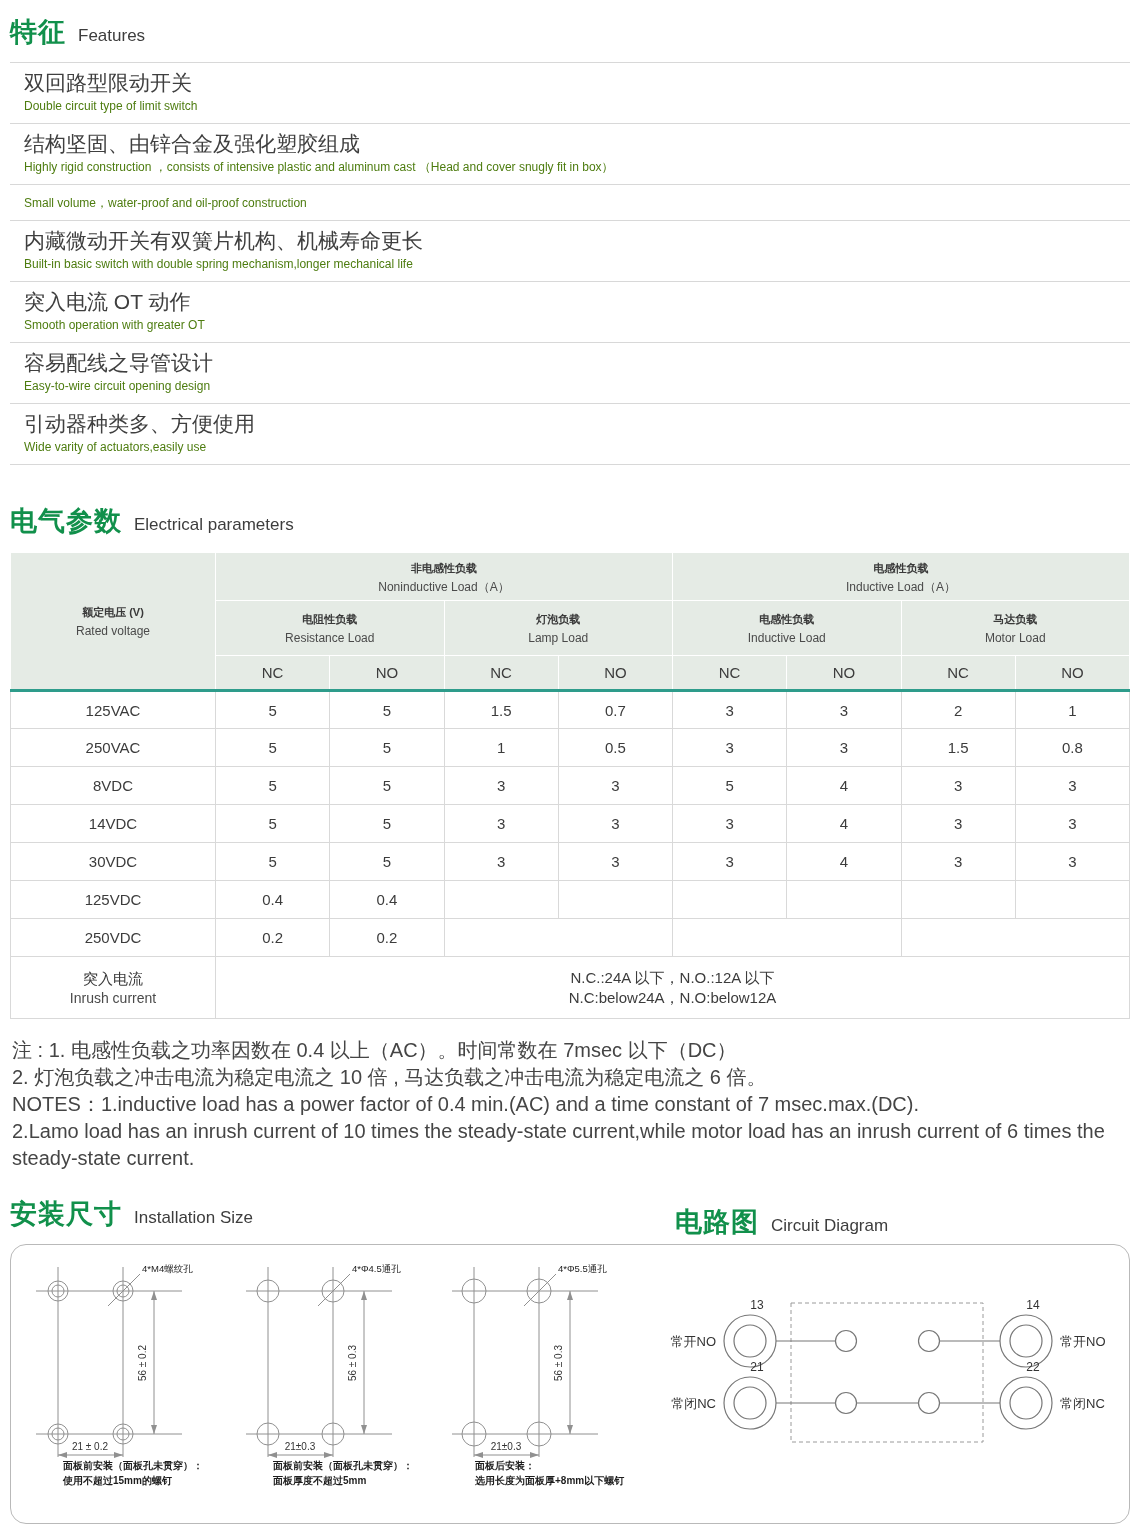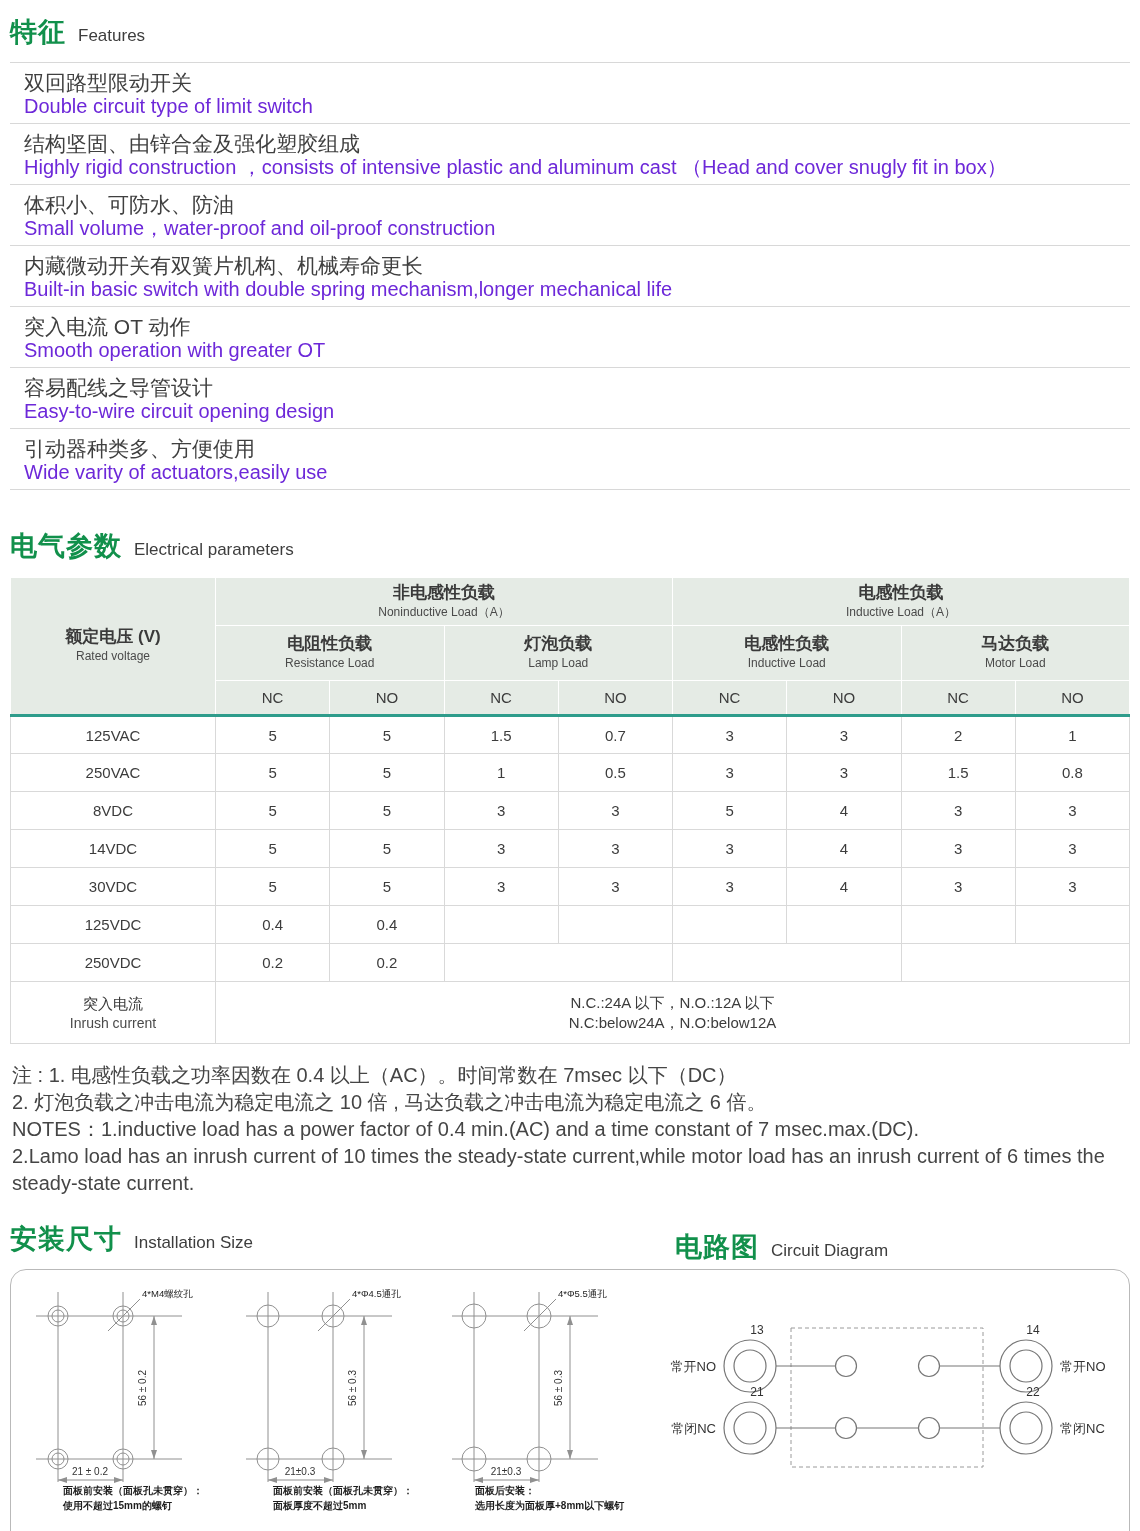--- a/index.html
+++ b/index.html
@@ -9,27 +9,27 @@
   }
   
   .sec-title{display:flex;align-items:baseline;margin:0 10px;}
   .sec-title .zh{font-size:27px;font-weight:bold;color:#11904B;letter-spacing:1px;}
   .sec-title .en{font-size:17px;color:#3d3d3d;margin-left:12px;}
   
   .features{margin-top:14px;}
   .feature-list{margin:12px 10px 0 10px;border-top:1px solid #d8d8d8;}
   .feature-item{border-bottom:1px solid #d8d8d8;padding:7px 14px 6px 14px;}
   .feature-item .zh{font-size:21px;line-height:25px;color:#3f3f3f;}
-  .feature-item .en{font-size:20px;line-height:22px;color:#6d28d9;}
+  .feature-item .en{font-size:12px;line-height:22px;color:#4d7c0f;}
   
   .electrical-title{margin-top:38px;text-align:right;}
   table.params{border-collapse:collapse;table-layout:fixed;width:1120px;margin:13px 10px 0 10px;}
   table.params td{text-align:center;vertical-align:middle;font-size:15px;color:#3c3c3c;padding:0;}
   .hd{background:#E5EBE5;border:1px solid #ffffff;}
-  .hd .zh{font-size:17px;font-weight:600;color:#3a3a3a;line-height:20px;}
+  .hd .zh{font-size:11px;font-weight:600;color:#3a3a3a;line-height:20px;}
   .hd .en{font-size:12px;font-weight:400;color:#4a4a4a;line-height:18px;}
   .hd-last{border-bottom:3px solid #2E9C8B !important;}
   tbody td{border:1px solid #d9d9d9;background:#fff;}
   .row-h{height:38px;}
   .inrush-label .zh{font-size:15px;line-height:20px;color:#3a3a3a;}
   .inrush-label .en{font-size:14px;line-height:18px;color:#4a4a4a;}
   .inrush-val{font-size:14.5px;line-height:20px;color:#3c3c3c;}
   
   .notes{margin:18px 10px 0 12px;}
   .notes div{font-size:20px;line-height:27px;color:#454545;}
@@ -61,21 +61,20 @@
     <div class="feature-list">
       <div class="feature-item">
         <div class="zh">双回路型限动开关</div>
         <div class="en">Double circuit type of limit switch</div>
       </div>
       <div class="feature-item">
         <div class="zh">结构坚固、由锌合金及强化塑胶组成</div>
         <div class="en">Highly rigid construction ，consists of intensive plastic and aluminum cast （Head and cover snugly fit in box）</div>
       </div>
       <div class="feature-item">
-        <div class="zh">体积小、可防水、防油</div>
         <div class="en">Small volume，water-proof and oil-proof construction</div>
       </div>
       <div class="feature-item">
         <div class="zh">内藏微动开关有双簧片机构、机械寿命更长</div>
         <div class="en">Built-in basic switch with double spring mechanism,longer mechanical life</div>
       </div>
       <div class="feature-item">
         <div class="zh">突入电流 OT 动作</div>
         <div class="en">Smooth operation with greater OT</div>
       </div>

